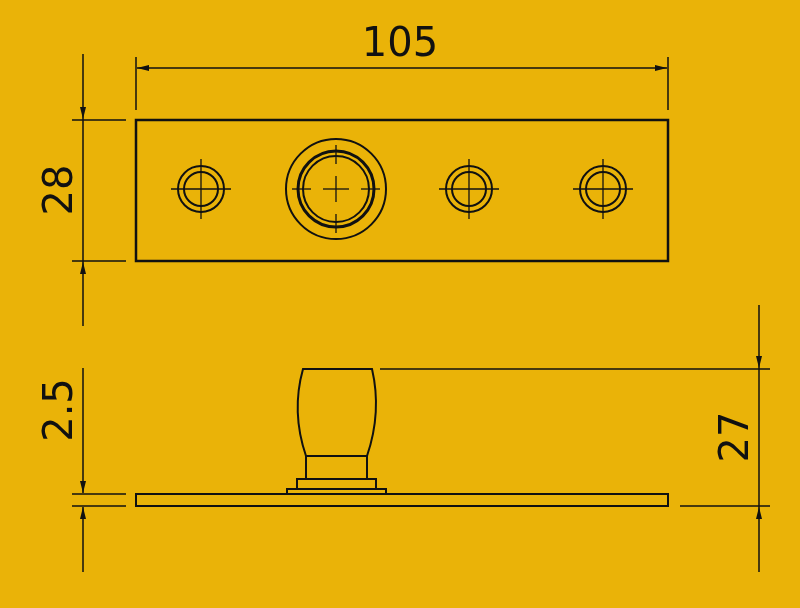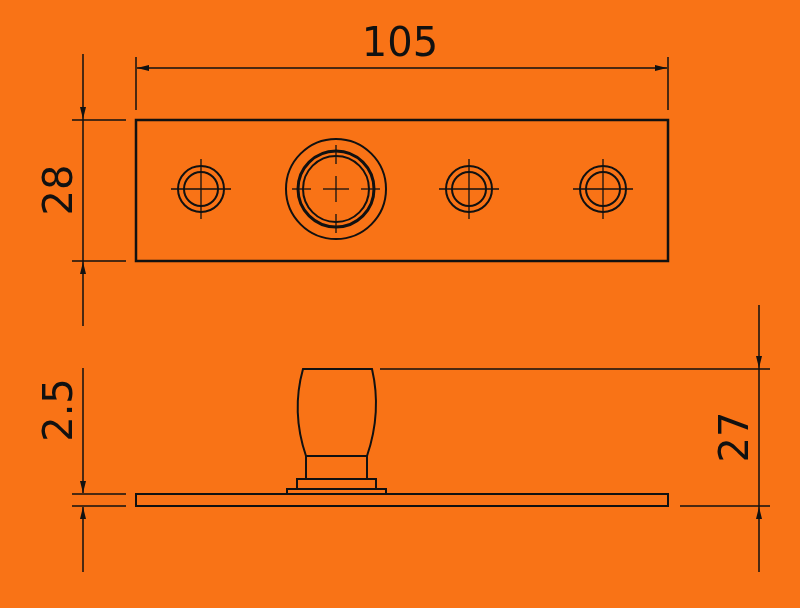--- a/index.html
+++ b/index.html
@@ -1,16 +1,16 @@
 <!DOCTYPE html>
 <html><head>
 <meta charset="utf-8">
 <style>
   html,body{margin:0;padding:0;background:#fff;}
-  #canvas{position:relative;width:800px;height:608px;overflow:hidden;background:#f97316;}
+  #canvas{position:relative;width:800px;height:608px;overflow:hidden;background:#eab308;}
   svg{position:absolute;left:0;top:0;}
   .dim-text{font-family:"DejaVu Sans","Liberation Sans",sans-serif;font-size:40px;fill:#111;}
 </style>
 </head>
 <body>
 
 <div id="canvas">
 <svg width="800" height="608" viewBox="0 0 800 608" xmlns="http://www.w3.org/2000/svg">
   <defs>
     <marker id="arr" viewBox="0 0 10 10" refX="10" refY="5" markerWidth="12" markerHeight="30" markerUnits="userSpaceOnUse" orient="auto-start-reverse">

